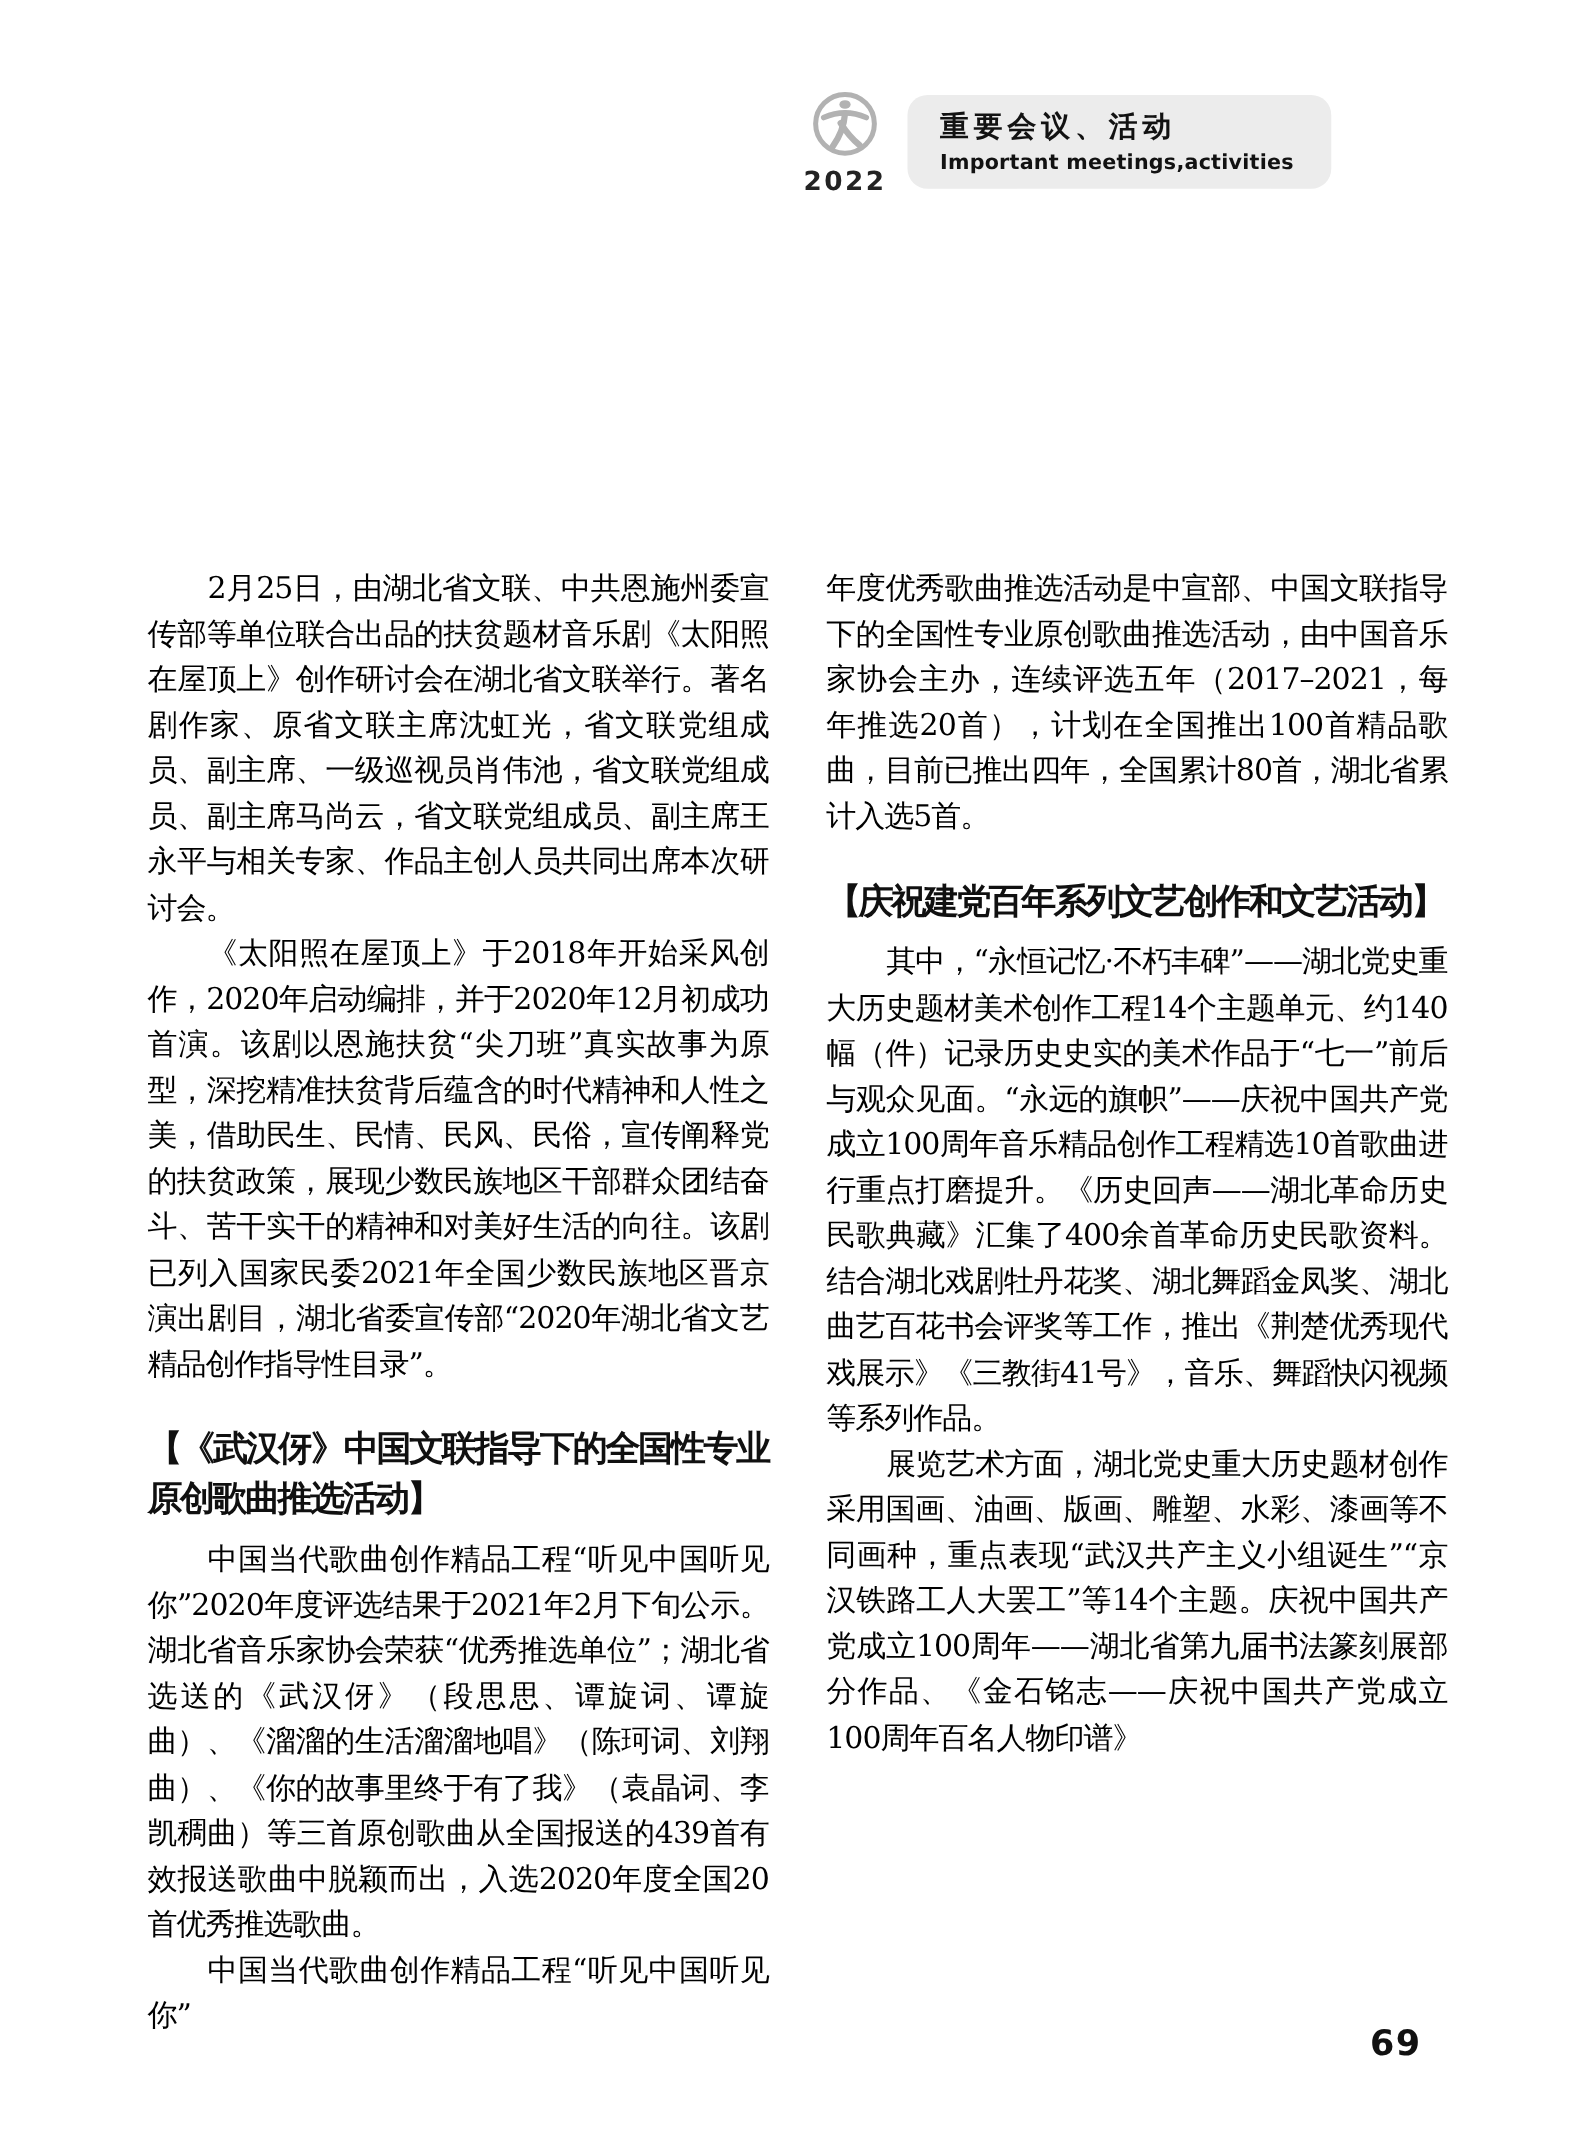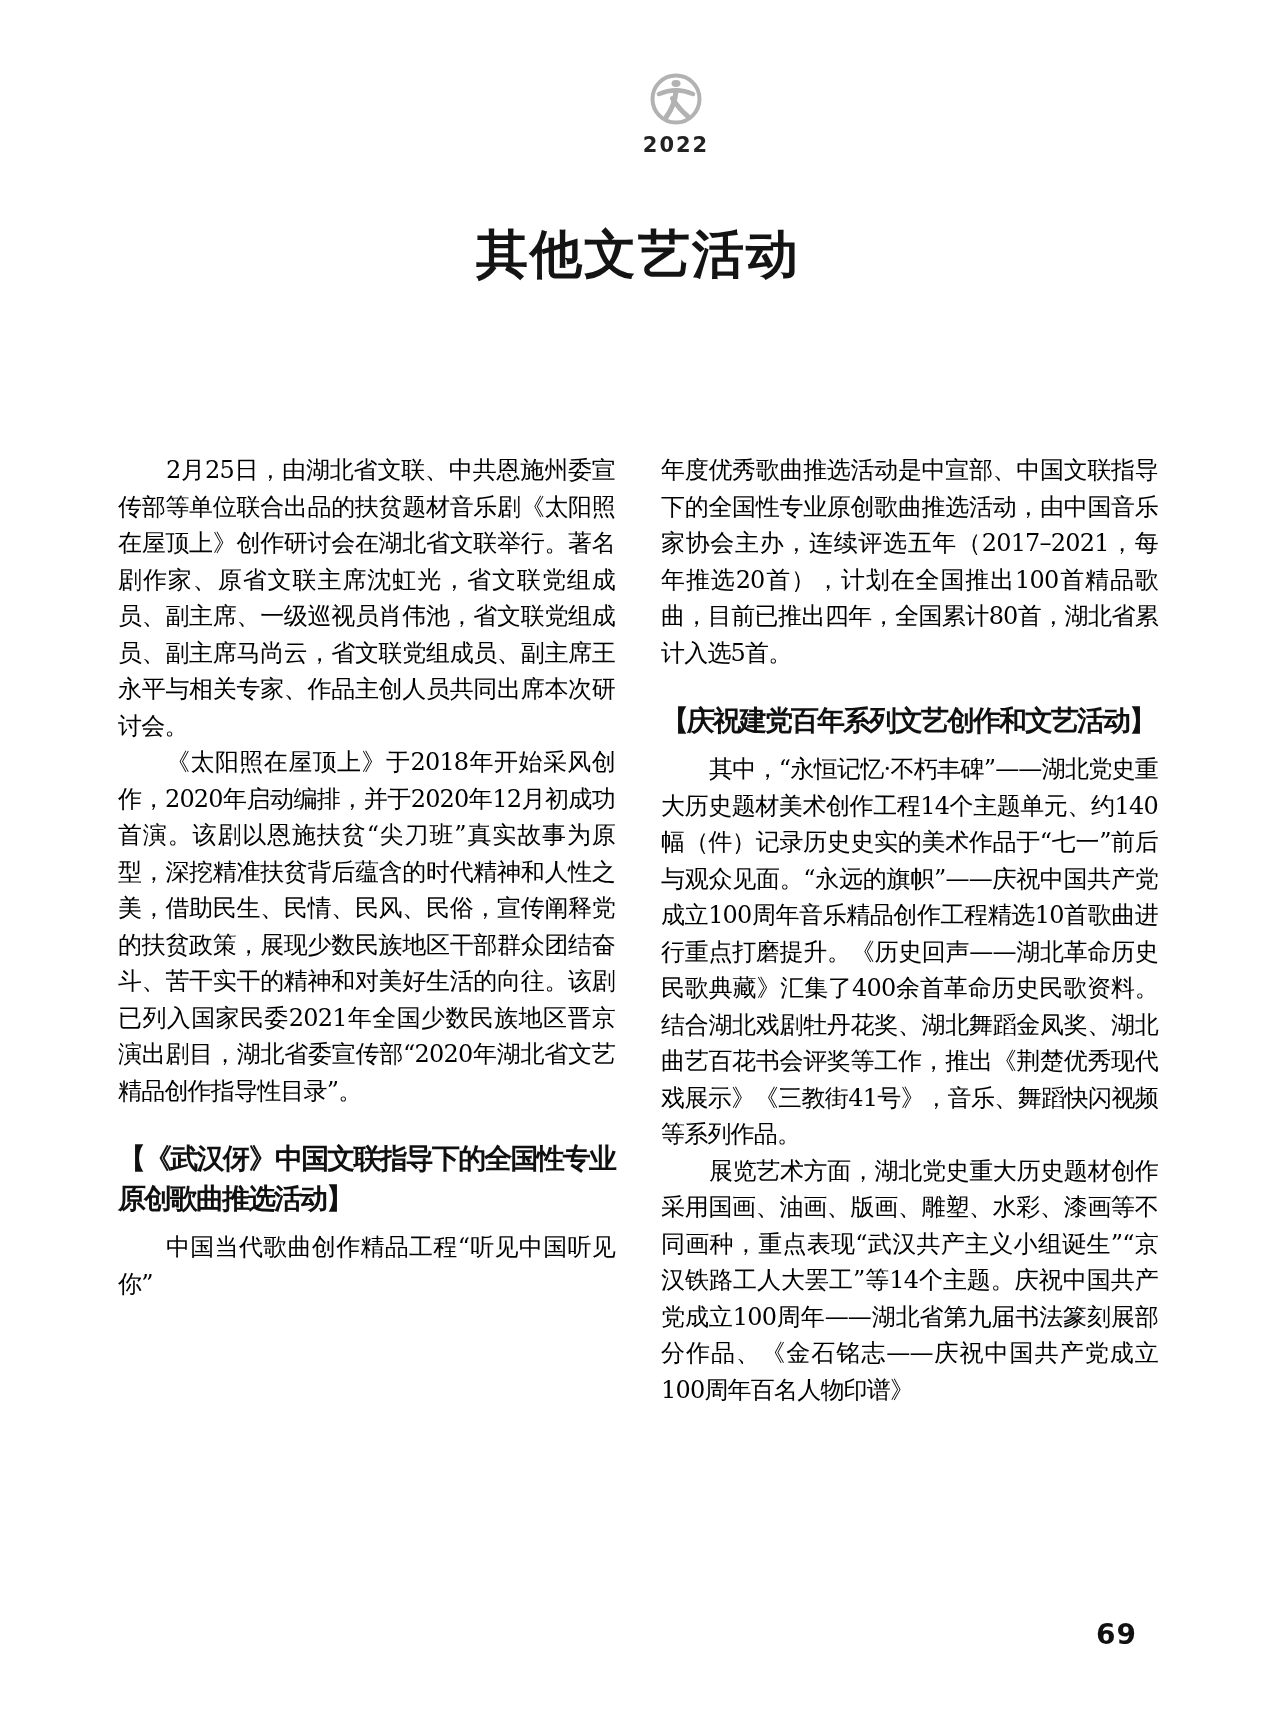--- a/index.html
+++ b/index.html
@@ -81,30 +81,34 @@
         <svg width="56" height="56" viewBox="0 0 56 56" aria-hidden="true">
           <circle cx="28" cy="27" r="23.5" fill="none" stroke="#b2b2b2" stroke-width="4"></circle>
           <ellipse cx="28" cy="11.5" rx="4.5" ry="3.4" fill="#b2b2b2"></ellipse>
           <path d="M11 22 Q28 14.5 45 22" fill="none" stroke="#b2b2b2" stroke-width="4.5" stroke-linecap="round"></path>
           <path d="M28 19 Q27 33 18 45.5" fill="none" stroke="#b2b2b2" stroke-width="5" stroke-linecap="round"></path>
           <path d="M24.5 26.5 Q31 37 39.5 44" fill="none" stroke="#b2b2b2" stroke-width="5" stroke-linecap="round"></path>
         </svg>
       </span>
       <span class="logo-year">2022</span>
     </div>
+    <div class="category-pill">
+      <div class="category-cn">重要会议、活动</div>
+      <div class="category-en">Important meetings,activities</div>
+    </div>
   </header>
 
-  <h1 class="page-title">其他文艺活动</h1>
 
   <main class="columns">
 
     <section class="col">
       <p class="para">2月25日，由湖北省文联、中共恩施州委宣传部等单位联合出品的扶贫题材音乐剧《太阳照在屋顶上》创作研讨会在湖北省文联举行。著名剧作家、原省文联主席沈虹光，省文联党组成员、副主席、一级巡视员肖伟池，省文联党组成员、副主席马尚云，省文联党组成员、副主席王永平与相关专家、作品主创人员共同出席本次研讨会。</p>
       <p class="para">《太阳照在屋顶上》于2018年开始采风创作，2020年启动编排，并于2020年12月初成功首演。该剧以恩施扶贫“尖刀班”真实故事为原型，深挖精准扶贫背后蕴含的时代精神和人性之美，借助民生、民情、民风、民俗，宣传阐释党的扶贫政策，展现少数民族地区干部群众团结奋斗、苦干实干的精神和对美好生活的向往。该剧已列入国家民委2021年全国少数民族地区晋京演出剧目，湖北省委宣传部“2020年湖北省文艺精品创作指导性目录”。</p>
       <h2 class="sec-head">【《武汉伢》中国文联指导下的全国性专业原创歌曲推选活动】</h2>
+      <p class="para">中国当代歌曲创作精品工程“听见中国听见你”2020年度评选结果于2021年2月下旬公示。湖北省音乐家协会荣获“优秀推选单位”；湖北省选送的《武汉伢》（段思思、谭旋词、谭旋曲）、《溜溜的生活溜溜地唱》（陈珂词、刘翔曲）、《你的故事里终于有了我》（袁晶词、李凯稠曲）等三首原创歌曲从全国报送的439首有效报送歌曲中脱颖而出，入选2020年度全国20首优秀推选歌曲。</p>
       <p class="para">中国当代歌曲创作精品工程“听见中国听见你”</p>
     </section>
 
     <section class="col">
       <p class="para no-indent">年度优秀歌曲推选活动是中宣部、中国文联指导下的全国性专业原创歌曲推选活动，由中国音乐家协会主办，连续评选五年（2017–2021，每年推选20首），计划在全国推出100首精品歌曲，目前已推出四年，全国累计80首，湖北省累计入选5首。</p>
       <h2 class="sec-head">【庆祝建党百年系列文艺创作和文艺活动】</h2>
       <p class="para">其中，“永恒记忆·不朽丰碑”——湖北党史重大历史题材美术创作工程14个主题单元、约140幅（件）记录历史史实的美术作品于“七一”前后与观众见面。“永远的旗帜”——庆祝中国共产党成立100周年音乐精品创作工程精选10首歌曲进行重点打磨提升。《历史回声——湖北革命历史民歌典藏》汇集了400余首革命历史民歌资料。结合湖北戏剧牡丹花奖、湖北舞蹈金凤奖、湖北曲艺百花书会评奖等工作，推出《荆楚优秀现代戏展示》《三教街41号》，音乐、舞蹈快闪视频等系列作品。</p>
       <p class="para">展览艺术方面，湖北党史重大历史题材创作采用国画、油画、版画、雕塑、水彩、漆画等不同画种，重点表现“武汉共产主义小组诞生”“京汉铁路工人大罢工”等14个主题。庆祝中国共产党成立100周年——湖北省第九届书法篆刻展部分作品、《金石铭志——庆祝中国共产党成立100周年百名人物印谱》</p>
     </section>
 

